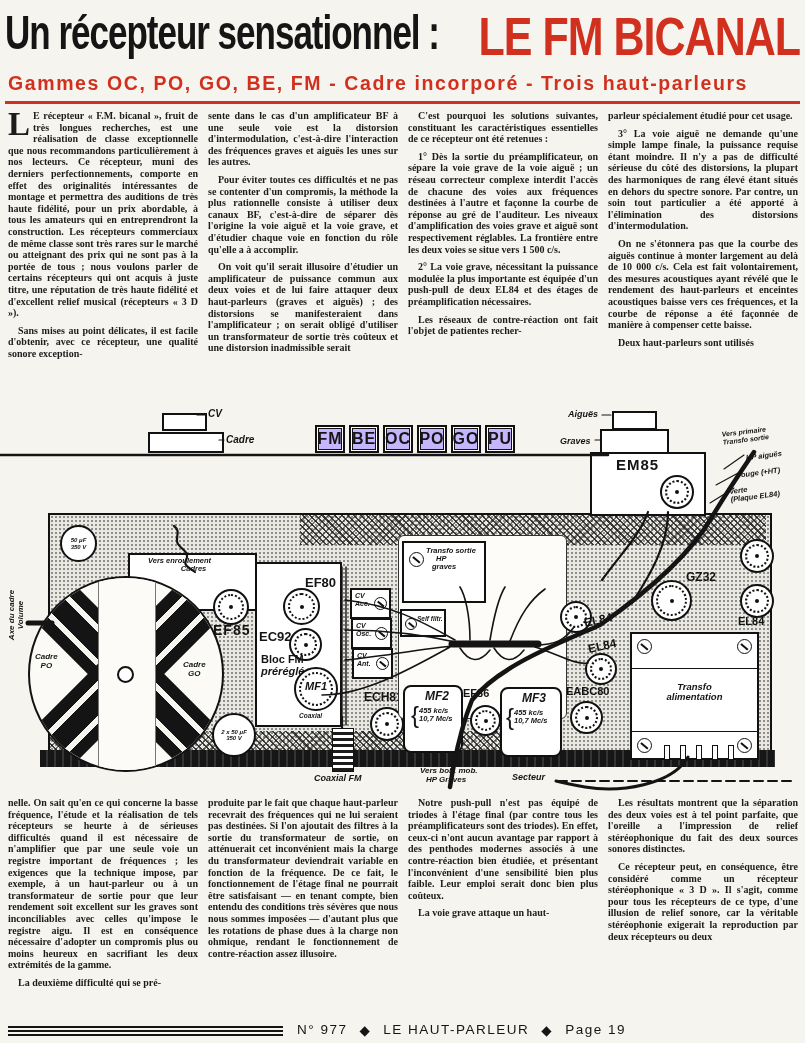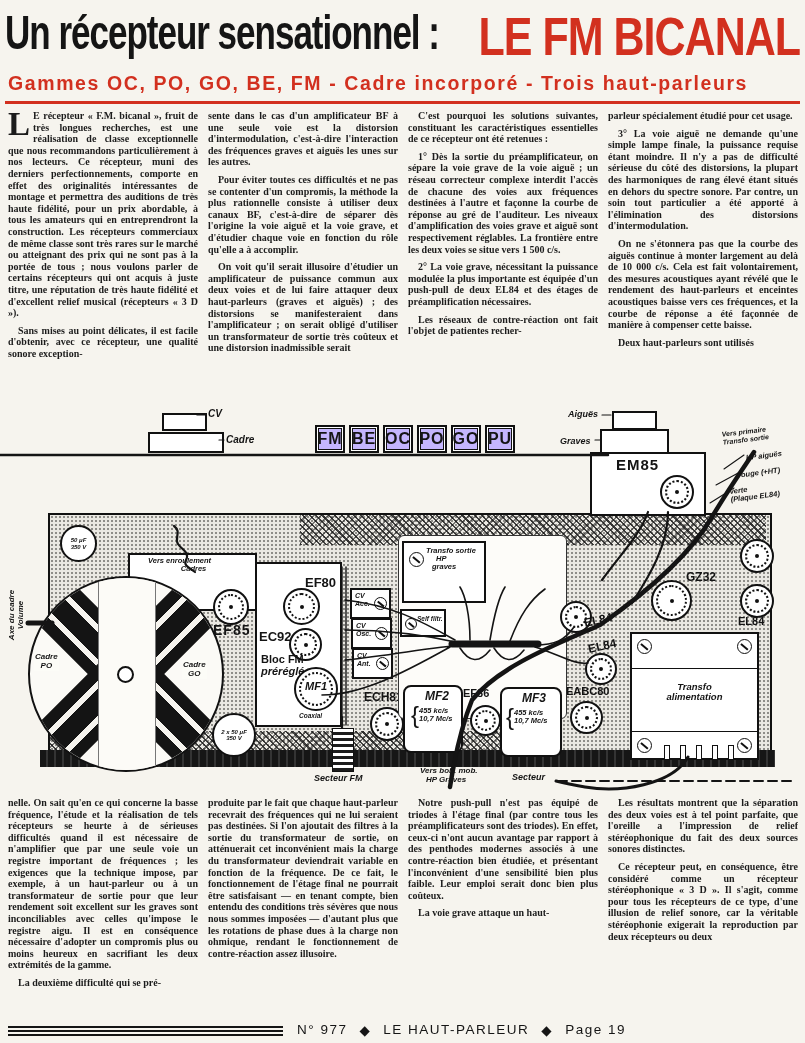--- a/index.html
+++ b/index.html
@@ -187,21 +187,21 @@
     <div class="lbl" style="position:absolute;left:4px;top:90px;font-size:11px;">
       <div>Bloc FM</div>
         <div class="ital">préréglé</div>
     </div>
     <div class="tube" style="position:absolute;left:37px;top:103px;width:40px;height:40px;"></div>
     <div class="lbl ital" style="position:absolute;left:48px;top:117px;font-size:11px;z-index:2;background:#fff;">MF1</div>
     <div class="lbl ital" style="position:absolute;left:42px;top:148px;font-size:6.5px;">Coaxial</div>
   </div>
 
   <div class="abs" style="left:332px;top:333px;width:20px;height:42px;border:1.6px solid #111;background:repeating-linear-gradient(0deg,#1c1c1c 0 3px,#fff 3px 6px);"></div>
-  <div class="abs lbl ital" style="left:314px;top:379px;font-size:9px;">Secteur FM</div>
+  <div class="abs lbl ital" style="left:314px;top:379px;font-size:9px;">Coaxial FM</div>
 
   <div class="abs comp" style="left:350px;top:193px;width:37px;height:27px;">
     <div class="lbl ital" style="position:absolute;left:3px;top:2px;font-size:7px;">
         <div>CV</div>
         <div>Acc.</div>
       </div>
     <div class="screw" style="position:absolute;right:2px;top:7px;width:11px;height:11px;"></div>
   </div>
   <div class="abs comp" style="left:351px;top:223px;width:37px;height:27px;">
     <div class="lbl ital" style="position:absolute;left:3px;top:2px;font-size:7px;">

